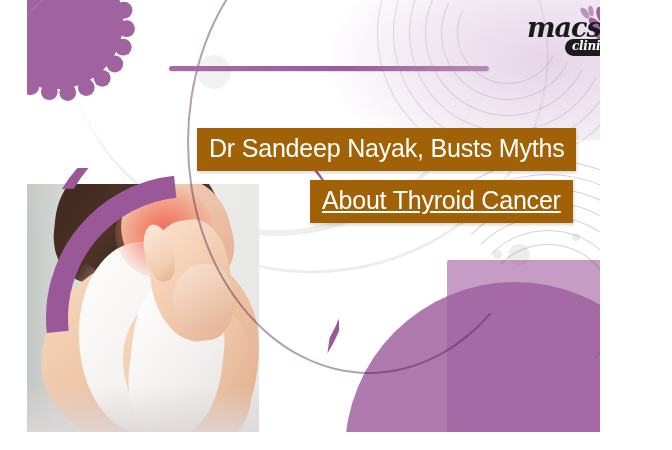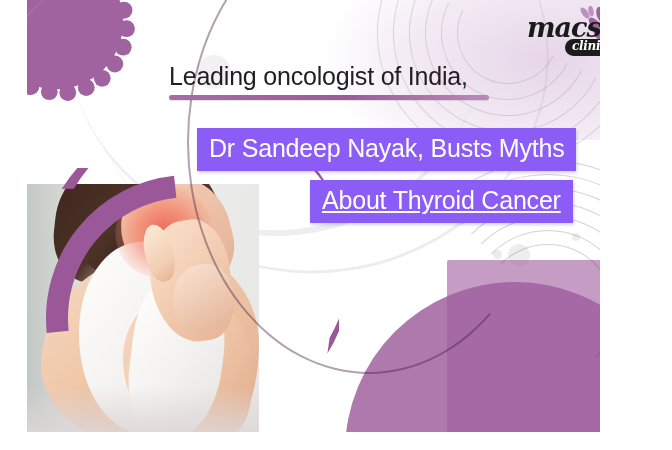--- a/index.html
+++ b/index.html
@@ -285,21 +285,21 @@
   .line1-underline {
     margin-top: 4px;
     height: 5px;
     width: 320px;
     border-radius: 3px;
     background: linear-gradient(90deg, #a96ba8 0%, #9c5b9b 55%, #b98ab8 100%);
     box-shadow: 0 1px 1px rgba(0,0,0,0.10);
   }
   .band {
     position: absolute;
-    background: #8b5cf6;
+    background: #a16207;
     color: #ffffff;
     font-size: 25px;
     font-weight: 500;
     letter-spacing: -0.2px;
     white-space: nowrap;
     line-height: 1;
     padding: 8px 12px 10px 12px;
     box-shadow: 1px 2px 3px rgba(0,0,0,0.16);
   }
   .band2 { left: 170px; top: 128px; }
@@ -430,21 +430,20 @@
     <span style="left:24px;  top:24px;  width:272px; height:272px;"></span>
     <span style="left:38px;  top:38px;  width:244px; height:244px;"></span>
     <span style="left:52px;  top:52px;  width:216px; height:216px;"></span>
     <span style="left:66px;  top:66px;  width:188px; height:188px;"></span>
     <span style="left:80px;  top:80px;  width:160px; height:160px;"></span>
     <span style="left:94px;  top:94px;  width:132px; height:132px;"></span>
   </div>
 
   <div class="headline">
     <div class="line1-wrap">
-      <div class="line1">Leading oncologist of India,</div>
       <div class="line1-underline"></div>
     </div>
     <div class="band band2">Dr Sandeep Nayak, Busts Myths</div>
     <div class="band band3">About Thyroid Cancer</div>
   </div>
 
   <div class="logo">
     <svg class="flower" width="46" height="40" viewBox="0 0 46 40">
       <g fill="#9a5899" opacity="0.92">
         <ellipse cx="30" cy="9" rx="4.2" ry="8.5" transform="rotate(-18 30 9)"></ellipse>

